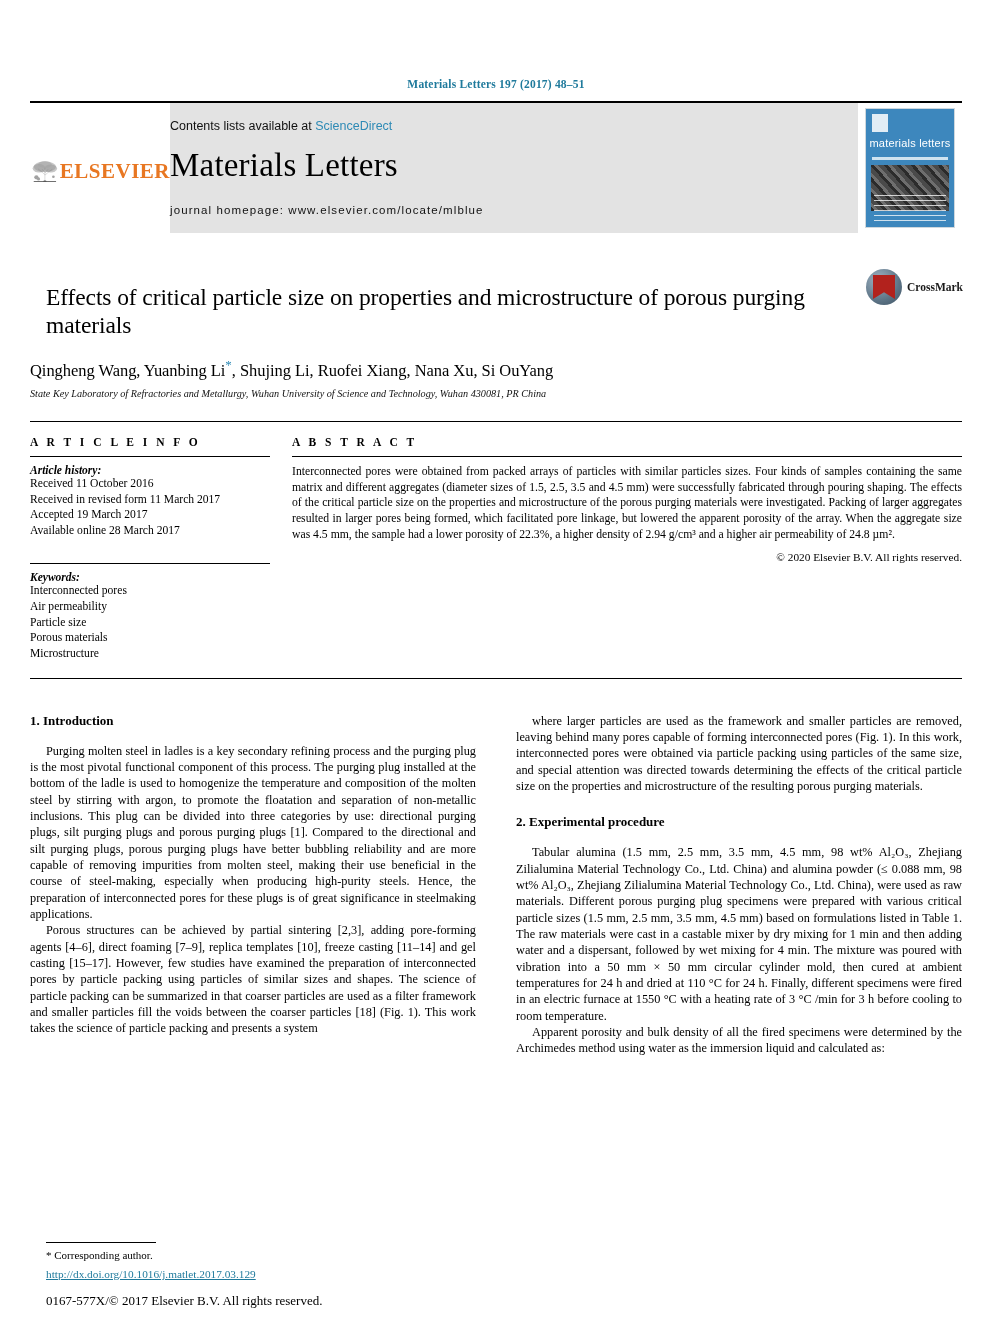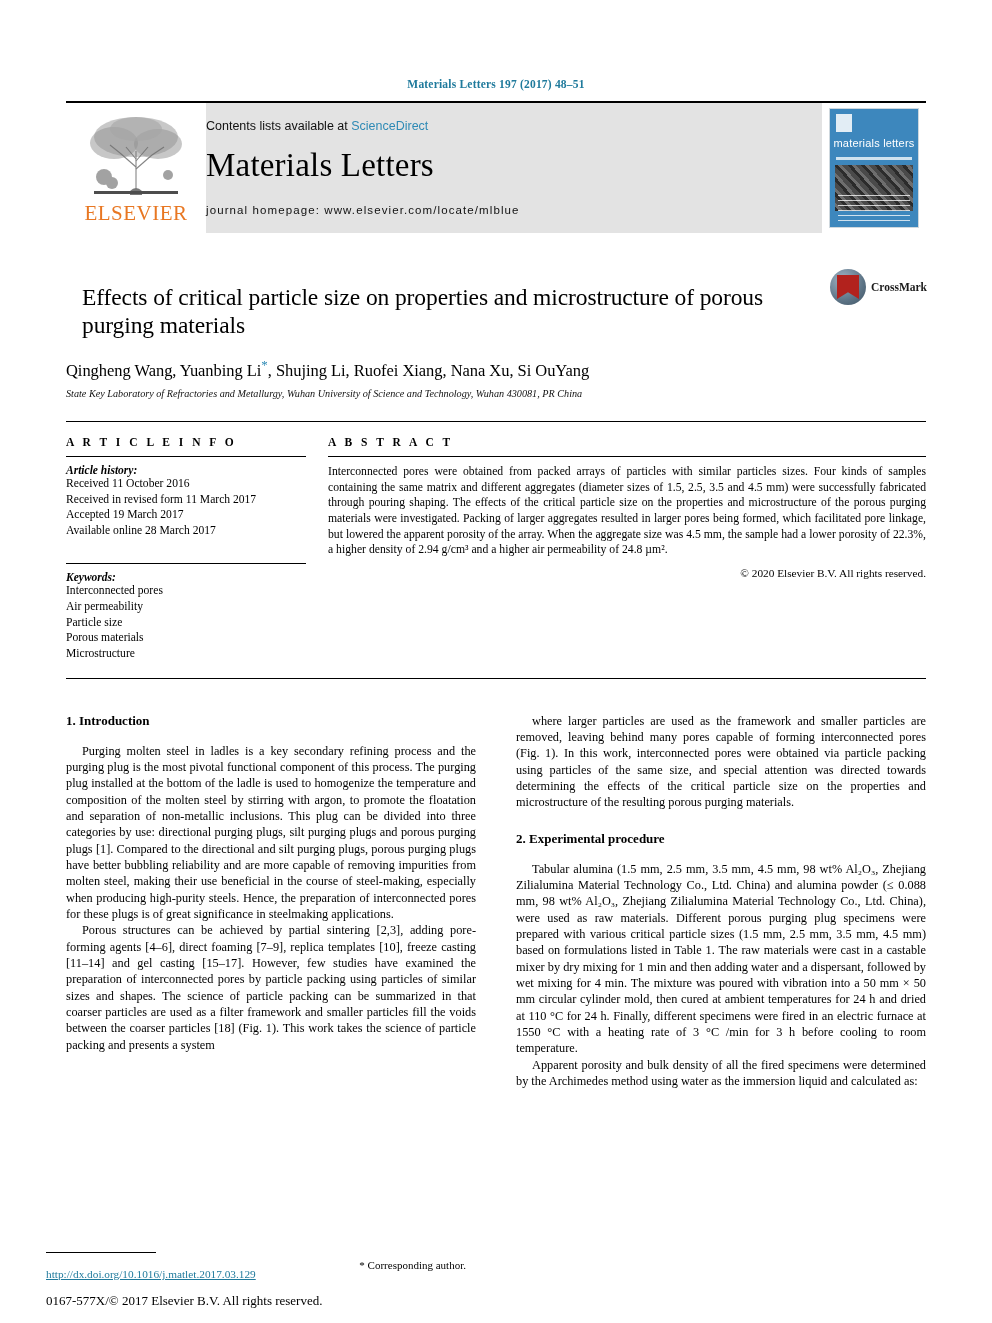--- a/index.html
+++ b/index.html
@@ -13,21 +13,21 @@
     font-family: "Liberation Serif", serif;
     color: #000;
     position: relative;
     overflow: hidden;
   }
   .page {
     position: relative;
     width: 992px;
     height: 1323px;
     box-sizing: border-box;
-    padding: 0 66px;
+    padding: 0 30px;
   }
 
   
   .running-head {
     text-align: center;
     color: #1f7a9c;
     font-family: "Liberation Serif", serif;
     font-size: 11.5px;
     font-weight: bold;
     letter-spacing: .2px;
@@ -39,25 +39,26 @@
     margin-top: 11px;
     border-top: 2.5px solid #000;
     display: flex;
     align-items: stretch;
     height: 130px;
   }
   .elsevier-logo {
     width: 140px;
     flex: 0 0 140px;
     display: flex;
-    flex-direction: column;
+    flex-direction: row;
     align-items: center;
     justify-content: flex-start;
     padding-top: 8px;
     box-sizing: border-box;
+    font-weight: bold;
   }
   .elsevier-tree { display:block; }
   .elsevier-word {
     color: #E87722;
     font-family: "Liberation Serif", serif;
     font-size: 21px;
     letter-spacing: .5px;
     margin-top: -2px;
   }
   .masthead-center {
@@ -249,23 +250,22 @@
     margin: 0 0 0;
     text-indent: 16px;
     hyphens: none;
   }
   p.body-p + p.body-p { margin-top: 0; }
 
   
   .footnote {
     position: absolute;
     left: 46px;
-    bottom: 50px;
+    bottom: 60px;
     width: 420px;
-    text-align: right;
   }
   .footnote .fn-rule {
     border-top: 1px solid #000;
     width: 110px;
     margin-bottom: 5px;
   }
   .fn-line {
     font-family: "Liberation Serif", serif;
     font-size: 11px;
     line-height: 1.4;

